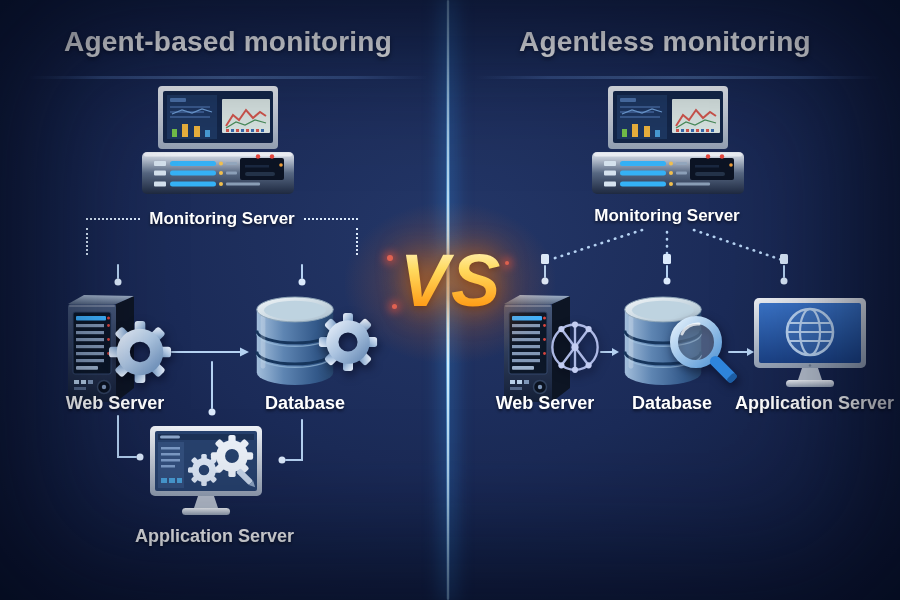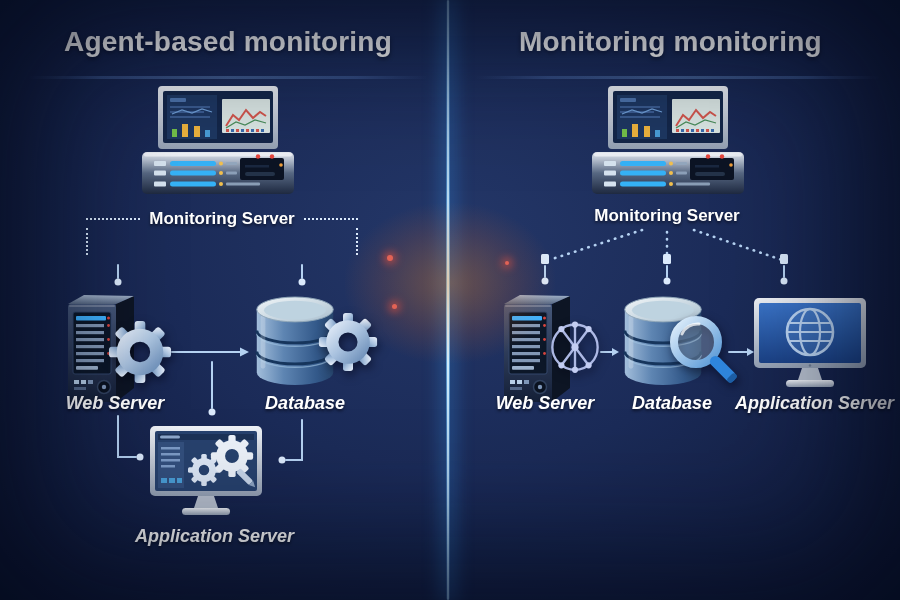--- a/index.html
+++ b/index.html
@@ -30,21 +30,21 @@
     font-size:28px;font-weight:700;letter-spacing:.2px;z-index:5;white-space:nowrap;
     text-shadow:0 2px 4px rgba(0,0,10,.5);
   }
   .title-rule{
     position:absolute;height:3px;z-index:4;border-radius:2px;opacity:.55;
     background:linear-gradient(90deg, transparent 0%, rgba(110,155,230,.5) 18%, rgba(140,190,250,.6) 50%, rgba(110,155,230,.5) 82%, transparent 100%);
   }
   
   .label{
     position:absolute;color:var(--label-text,#ffffff);font-size:18px;font-weight:700;
-    text-align:center;z-index:6;white-space:nowrap;text-shadow:0 2px 3px rgba(0,0,10,.55);font-style:italic;
+    text-align:center;z-index:6;white-space:nowrap;text-shadow:0 2px 3px rgba(0,0,10,.55);
   }
   
   .device{position:absolute;z-index:5;}
   .device svg{display:block;width:100%;height:100%;overflow:visible;}
   .gear-float{filter:drop-shadow(2px 4px 5px rgba(0,0,15,.5));z-index:7;}
   
   .wires{position:absolute;left:0;top:0;width:900px;height:600px;z-index:3;}
   .wire{stroke:var(--connector,#b5d2f2);stroke-width:2;fill:none;stroke-linecap:round;}
   .wire-dotted{stroke:var(--connector,#cfe2f7);stroke-width:2.6;fill:none;stroke-linecap:round;stroke-dasharray:.5 6.5;}
   .wire-dot{fill:var(--connector-dot,#d8e9fb);}
@@ -328,21 +328,21 @@
           <polygon points="-3,7 3,7 0,13" fill="#8fa6c4"></polygon>
         </g>
         <polygon points="52,70 68,70 72,82 48,82" fill="#b8c1cf"></polygon>
         <rect x="36" y="82" width="48" height="7" rx="3.5" fill="url(#gFrame)"></rect>
       </svg>
     </div>
     <div class="label" style="left:135px;top:526px;width:150px;">Application Server</div>
   </section>
 
   <section>
-    <h1 class="title" style="left:519px;top:26px;">Monitoring monitoring</h1>
+    <h1 class="title" style="left:519px;top:26px;">Agentless monitoring</h1>
     <div class="title-rule" style="left:476px;top:76px;width:404px;"></div>
 
     <div class="device" style="left:592px;top:86px;width:152px;height:110px;">
       <svg viewBox="0 0 152 110">
           <use href="#rack-server"></use>
         </svg>
     </div>
     <div class="mon-label-r">Monitoring Server</div>
 
     <div class="device" style="left:494px;top:288px;width:92px;height:118px;">
@@ -401,17 +401,18 @@
         </g>
         <circle cx="60" cy="67.5" r="1.2" fill="#6f7d92"></circle>
         <polygon points="52,70 68,70 72,82 48,82" fill="#b8c1cf"></polygon>
         <rect x="36" y="82" width="48" height="7" rx="3.5" fill="url(#gFrame)"></rect>
       </svg>
     </div>
     <div class="label" style="left:735px;top:393px;width:155px;">Application Server</div>
   </section>
 
   <div class="vs-glow"></div>
+  <div class="vs">VS</div>
   <div class="sparkle" style="left:387px;top:255px;"></div>
   <div class="sparkle" style="left:392px;top:304px;width:5px;height:5px;"></div>
   <div class="sparkle" style="left:505px;top:261px;width:4px;height:4px;"></div>
 
 </div>
 
 </body></html>

